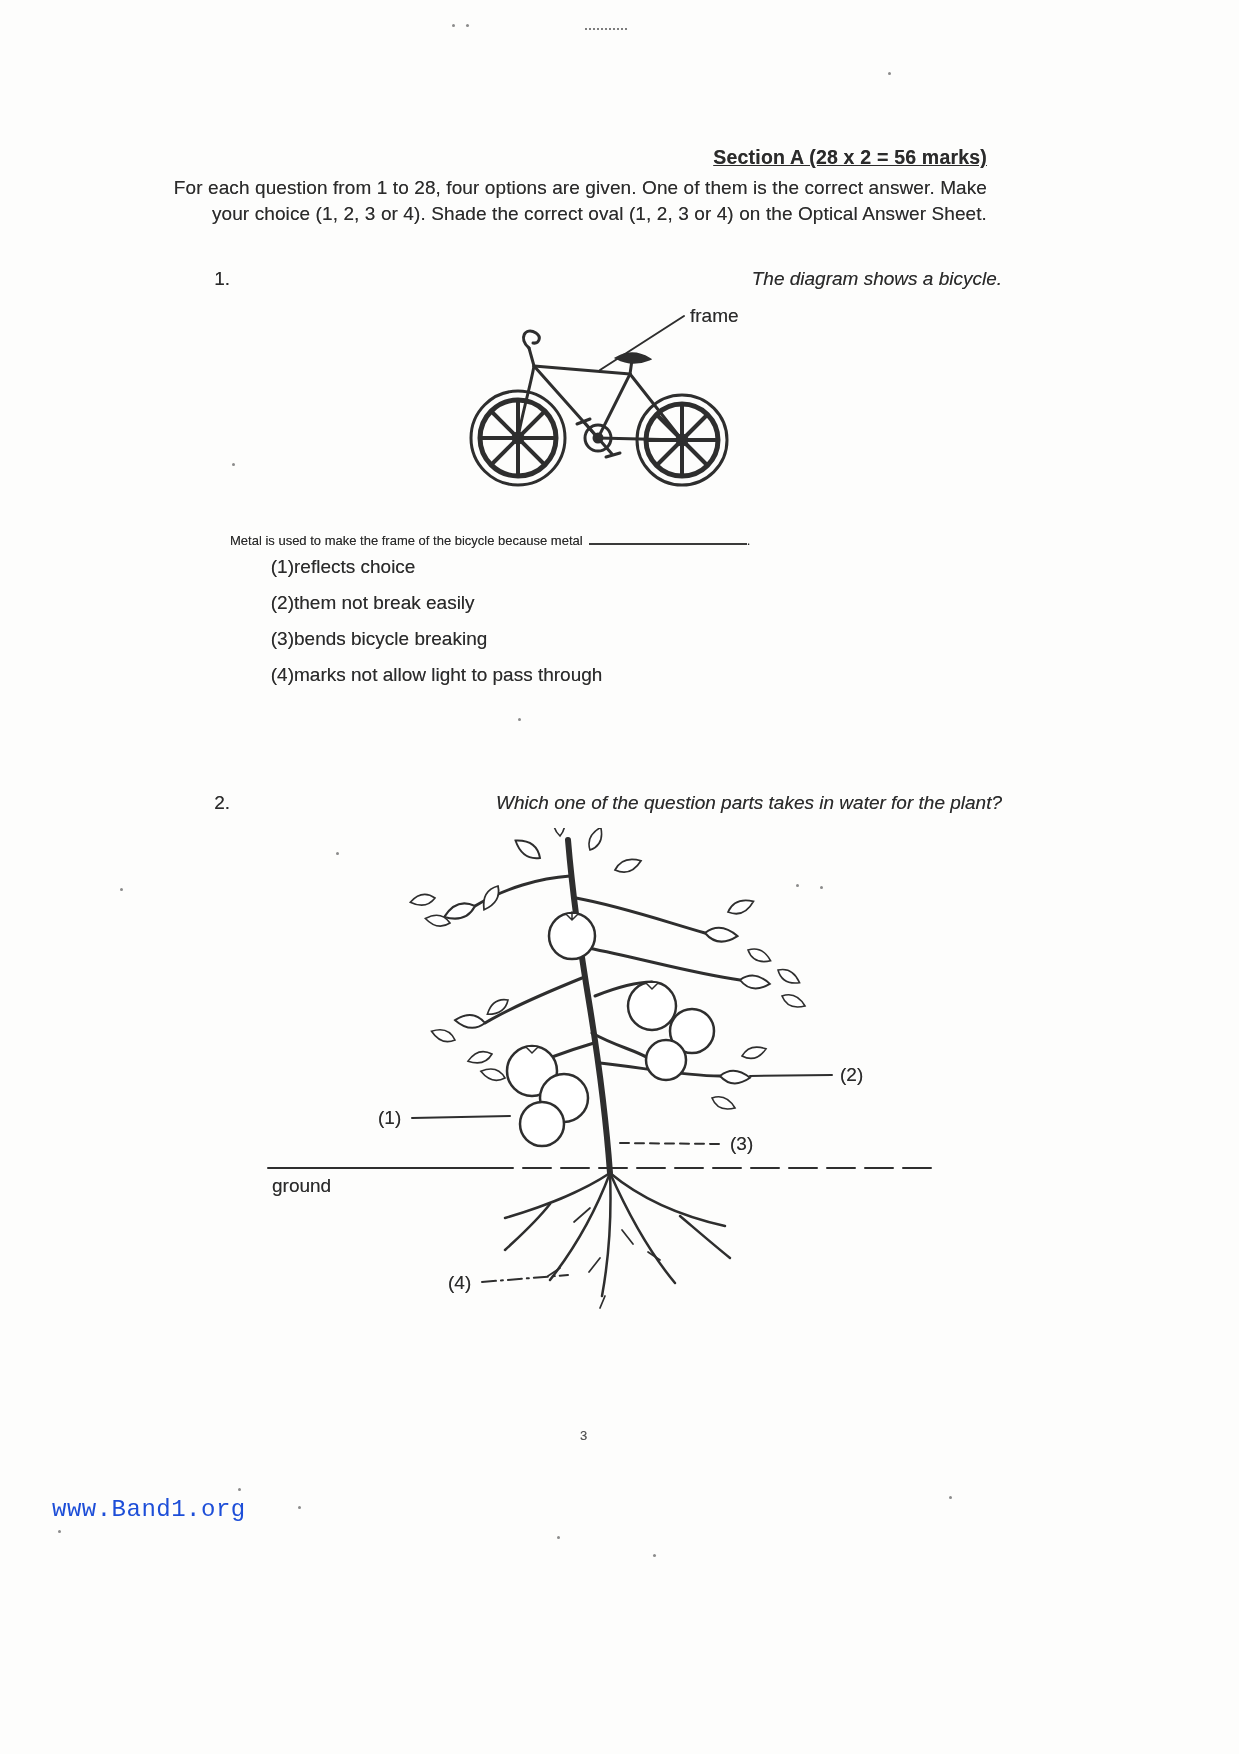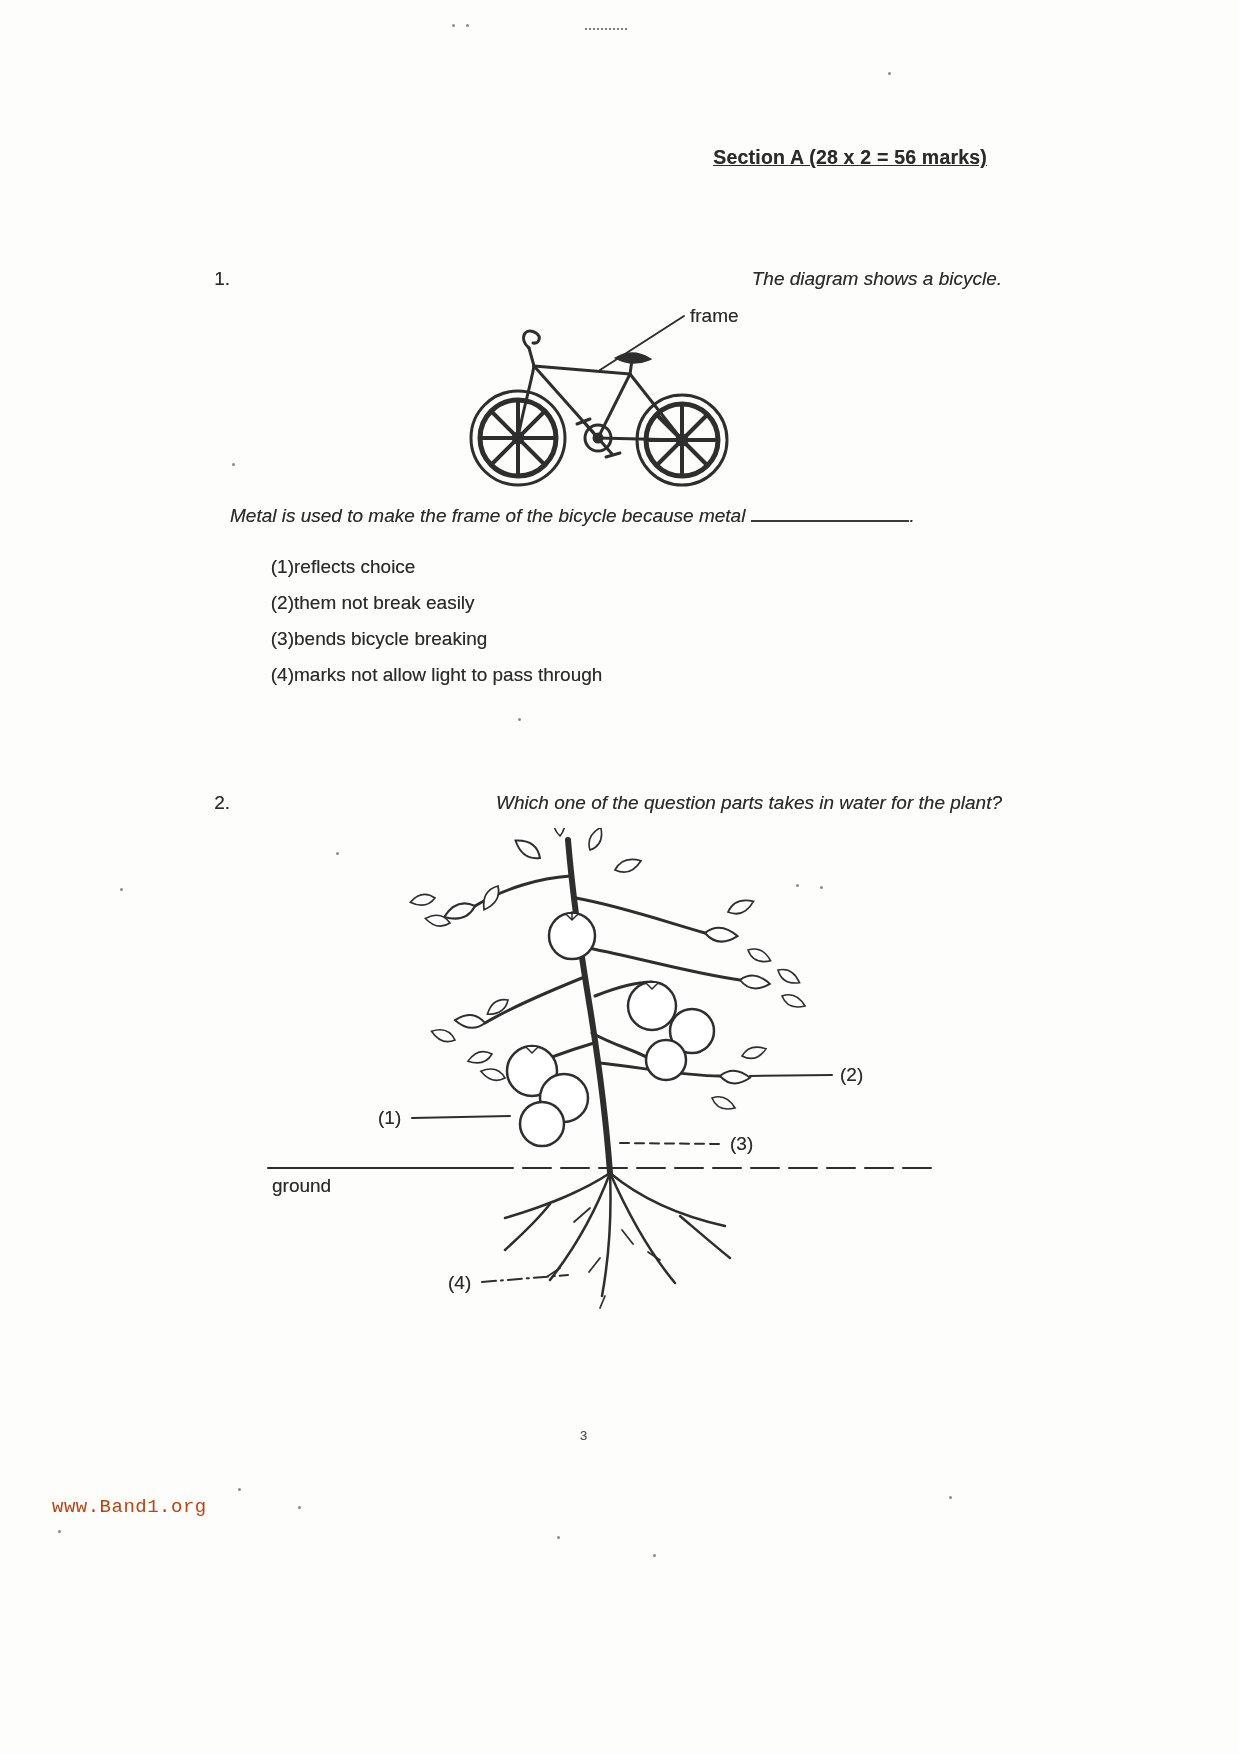--- a/index.html
+++ b/index.html
@@ -31,35 +31,35 @@
   .q-text { flex: 1; font-style: italic; }
 
   .bicycle-svg { position: absolute; left: 450px; top: 288px; }
   .plant-svg { position: absolute; left: 250px; top: 828px; }
 
   svg text {
     font-family: "Liberation Sans", sans-serif;
     font-size: 19px; fill: #2b2b2b;
   }
 
-  .stem-row { position: absolute; left: 230px; top: 505px; font-size: 19px; white-space: nowrap; font-style: italic; }
+  .stem-row { position: absolute; left: 230px; top: 528px; font-size: 13px; white-space: nowrap; }
   .blank {
     display: inline-block; width: 158px; height: 15px;
     border-bottom: 2px solid #3a3a3a; margin-left: 6px;
   }
 
   .options-block { position: absolute; left: 230px; top: 554px; width: 700px; }
   .option-row { display: flex; font-size: 19px; margin-bottom: 11px; line-height: 25px; }
   .option-num { width: 64px; flex: 0 0 64px; }
 
   .page-num { position: absolute; left: 580px; top: 1428px; font-size: 13px; color: #555; }
   .watermark {
     position: absolute; left: 52px; top: 1496px;
     font-family: "Liberation Mono", monospace;
-    font-size: 19px; color: #c2410c; letter-spacing: 0.5px;
+    font-size: 24px; color: #1d4ed8; letter-spacing: 0.5px;
     text-shadow: none;
   }
 
   
   .noise { position: absolute; background: transparent; }
   .dot { width: 3px; height: 3px; border-radius: 50%; background: #8b8b8b; }
   .dotline { width: 42px; height: 0; border-top: 2px dotted #7d7d7d; }
   .n1 { left: 452px; top: 24px; box-shadow: 14px 0 0 #8b8b8b; }
   .n2 { left: 585px; top: 28px; }
   .n3 { left: 888px; top: 72px; }
@@ -70,20 +70,21 @@
   .n8 { left: 238px; top: 1488px; box-shadow: -180px 42px 0 #8b8b8b, 60px 18px 0 #8b8b8b; }
   .n9 { left: 557px; top: 1536px; box-shadow: 96px 18px 0 #8b8b8b, 392px -40px 0 #8b8b8b; }
 </style>
 </head>
 <body>
 
 <div class="page">
 
   <div class="section-block">
     <span class="section-title">Section A (28 x 2 = 56 marks)</span>
+    <p class="instructions">For each question from 1 to 28, four options are given. One of them is the correct answer. Make your choice (1, 2, 3 or 4). Shade the correct oval (1, 2, 3 or 4) on the Optical Answer Sheet.</p>
   </div>
 
   <div class="q-row q1-row">
     <span class="q-num">1.</span>
     <span class="q-text">The diagram shows a bicycle.</span>
   </div>
 
   <svg class="bicycle-svg" width="320" height="215" viewBox="0 0 320 215">
     <g stroke="#2e2e2e" fill="none" stroke-width="3" stroke-linecap="round">
 

